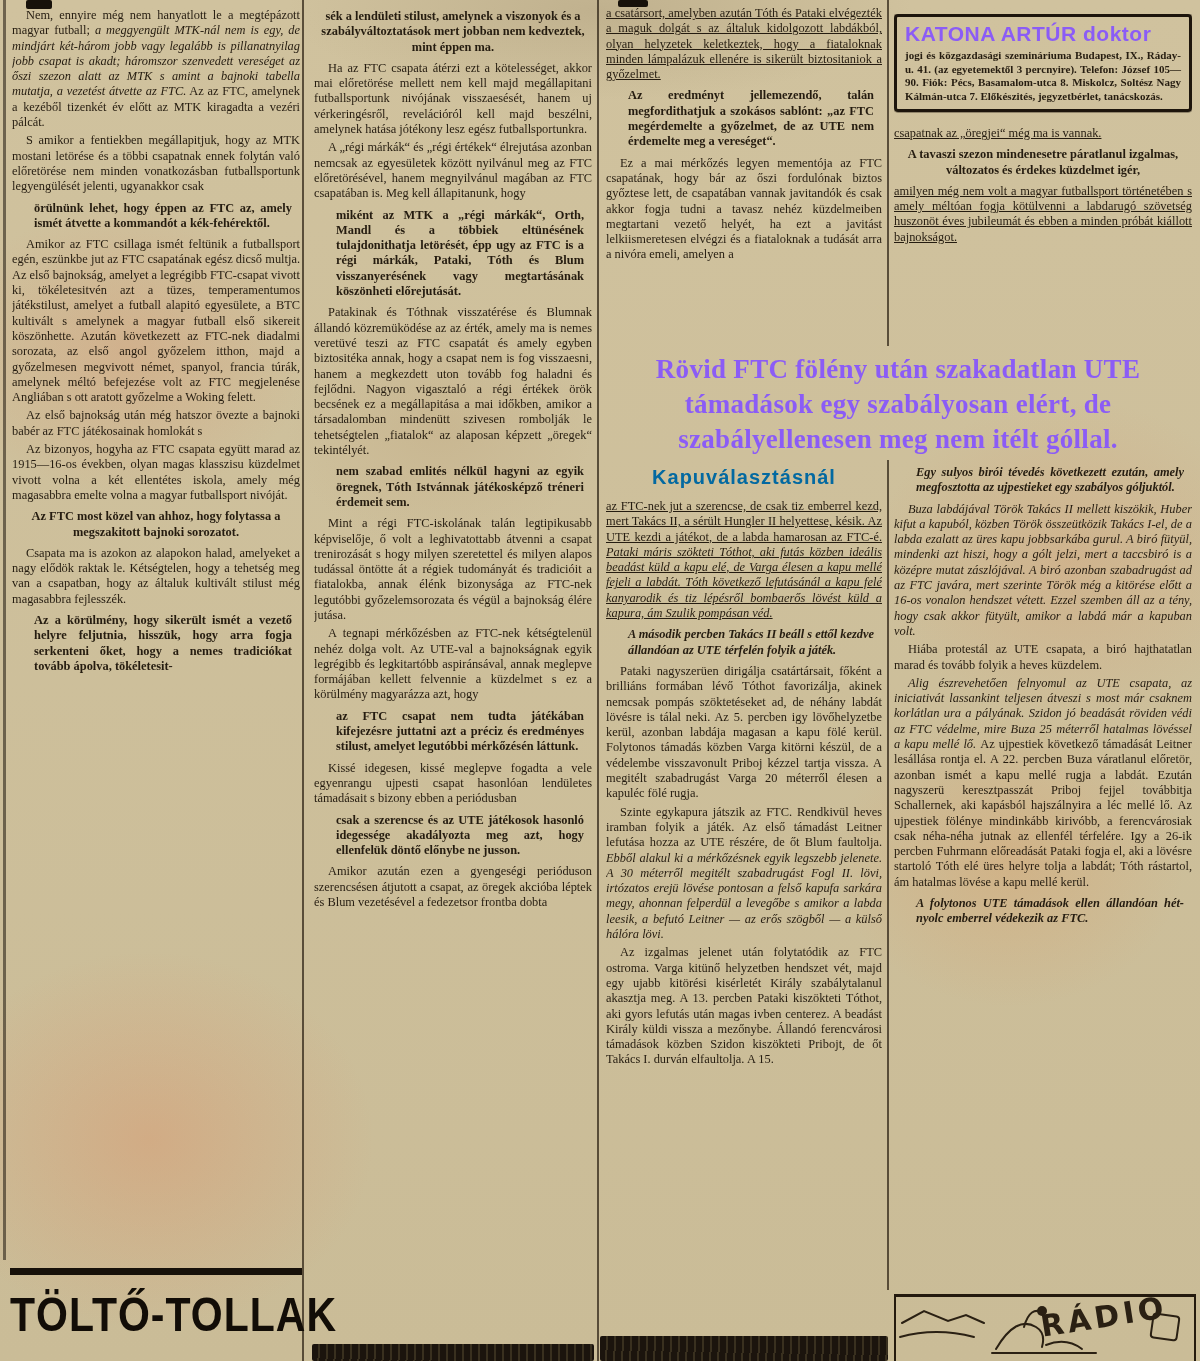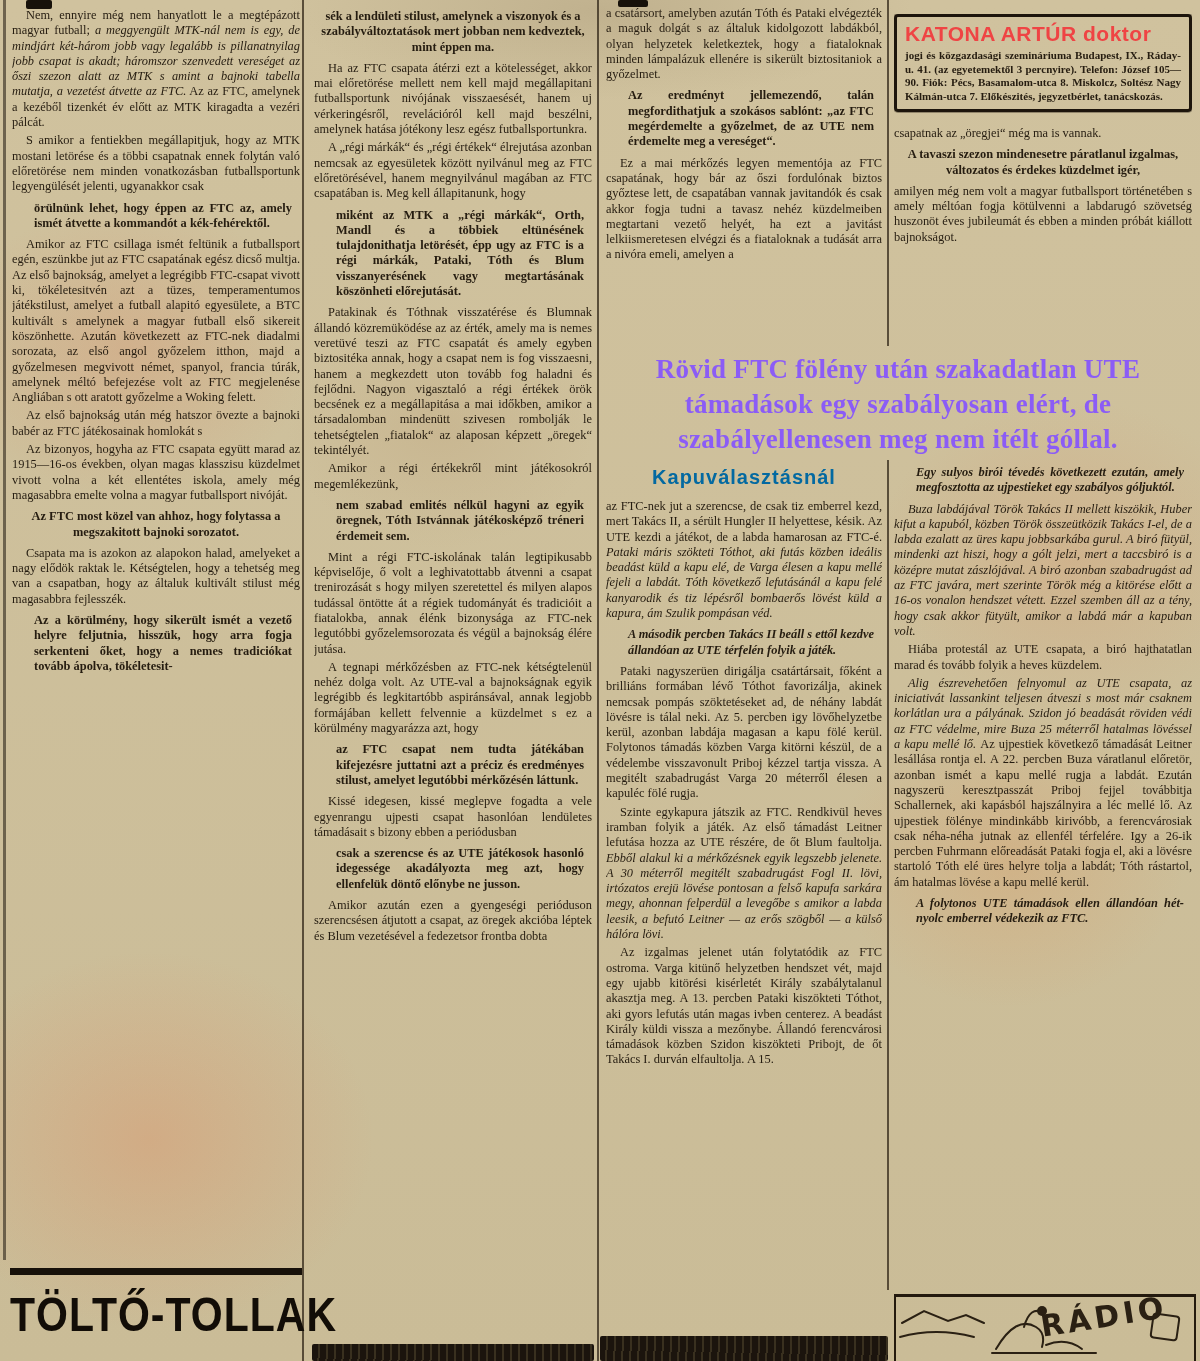--- a/index.html
+++ b/index.html
@@ -25,37 +25,37 @@
 
   .col{position:absolute;overflow:hidden;}
   #col1{left:12px;top:8px;width:288px;height:1256px;}
   #col2{left:314px;top:6px;width:278px;height:1332px;}
   #col3top{left:606px;top:6px;width:276px;height:340px;}
   #col4top{left:894px;top:14px;width:298px;height:332px;}
   #col3bot{left:606px;top:462px;width:276px;height:872px;}
   #col4bot{left:894px;top:462px;width:298px;height:830px;}
 
   p{margin:0 0 3px;font-size:12.4px;line-height:15.3px;text-align:justify;text-indent:14px;}
-  p.nind{text-indent:0;}
+  p.nind{text-indent:0;text-decoration:underline;}
   p.b{font-weight:bold;text-indent:0;padding:3px 8px 3px 22px;}
   p.bc{font-weight:bold;text-indent:0;text-align:center;padding:3px 4px;}
   p.i{font-style:italic;}
   p.bi{font-weight:bold;font-style:italic;text-indent:0;padding:3px 8px 3px 22px;}
   span.it{font-style:italic;}
 
   #headline{position:absolute;left:600px;top:352px;width:596px;text-align:center;
     font-weight:bold;font-size:27px;line-height:35px;letter-spacing:0.3px;color:#8b5cf6;}
 
   .subhead{font-family:"Liberation Sans","DejaVu Sans",sans-serif;font-weight:bold;
     font-size:20px;letter-spacing:1px;text-align:center;margin:4px 0 10px;color:#0369a1;}
 
   #katona{border:3px solid #1d150c;border-radius:4px;padding:5px 8px 6px;margin-bottom:14px;
     box-shadow:0 0 0 1px rgba(29,21,12,0.35);}
   #katona .title{font-family:"Liberation Sans","DejaVu Sans",sans-serif;font-weight:bold;
-    font-size:21px;letter-spacing:0.5px;line-height:24px;color:#ef4444;white-space:nowrap;}
+    font-size:21px;letter-spacing:0.5px;line-height:24px;color:#8b5cf6;white-space:nowrap;}
   #katona .small{font-size:11px;line-height:13.5px;font-weight:bold;text-align:justify;margin-top:3px;}
 
   #pens{position:absolute;left:10px;top:1268px;width:292px;}
   #pens .bar{height:7px;background:#17110a;margin-bottom:12px;}
   #pens .big{font-family:"Liberation Sans","DejaVu Sans",sans-serif;font-weight:bold;
     font-size:41px;letter-spacing:1px;color:#120d07;transform:scaleY(1.18);transform-origin:top left;
     white-space:nowrap;}
 
   .banner{position:absolute;background:repeating-linear-gradient(92deg,#1b140d 0 6px,#39301f 6px 8px);
     border-radius:2px;}
@@ -95,24 +95,23 @@
   <p>Csapata ma is azokon az alapokon halad, amelyeket a nagy elődök raktak le. Kétségtelen, hogy a tehetség meg van a csapatban, hogy az általuk kultivált stilust még magasabbra fejlesszék.</p>
   <p class="b">Az a körülmény, hogy sikerült ismét a vezető helyre feljutnia, hisszük, hogy arra fogja serkenteni őket, hogy a nemes tradiciókat tovább ápolva, tökéletesit-</p>
 </div>
 
 <div class="col" id="col2">
   <p class="bc">sék a lendületi stilust, amelynek a viszonyok és a szabályváltoztatások mert jobban nem kedveztek, mint éppen ma.</p>
   <p>Ha az FTC csapata átérzi ezt a kötelességet, akkor mai előretörése mellett nem kell majd megállapitani futballsportunk nivójának visszaesését, hanem uj vérkeringésről, revelációról kell majd beszélni, amelynek hatása jótékony lesz egész futballsportunkra.</p>
   <p>A „régi márkák“ és „régi értékek“ élrejutása azonban nemcsak az egyesületek között nyilvánul meg az FTC előretörésével, hanem megnyilvánul magában az FTC csapatában is. Meg kell állapitanunk, hogy</p>
   <p class="b">miként az MTK a „régi márkák“, Orth, Mandl és a többiek eltünésének tulajdonithatja letörését, épp ugy az FTC is a régi márkák, Pataki, Tóth és Blum visszanyerésének vagy megtartásának köszönheti előrejutását.</p>
   <p>Patakinak és Tóthnak visszatérése és Blumnak állandó közremüködése az az érték, amely ma is nemes veretüvé teszi az FTC csapatát és amely egyben biztositéka annak, hogy a csapat nem is fog visszaesni, hanem a megkezdett uton tovább fog haladni és fejlődni. Nagyon vigasztaló a régi értékek örök becsének ez a megállapitása a mai időkben, amikor a társadalomban mindenütt szivesen rombolják le tehetségtelen „fiatalok“ az alaposan képzett „öregek“ tekintélyét.</p>
-  <p>Amikor a régi értékekről mint játékosokról megemlékezünk,</p>
   <p class="b">nem szabad emlités nélkül hagyni az egyik öregnek, Tóth Istvánnak játékosképző tréneri érdemeit sem.</p>
   <p>Mint a régi FTC-iskolának talán legtipikusabb képviselője, ő volt a leghivatottabb átvenni a csapat trenirozását s hogy milyen szeretettel és milyen alapos tudással öntötte át a régiek tudományát és tradicióit a fiatalokba, annak élénk bizonysága az FTC-nek legutóbbi győzelemsorozata és végül a bajnokság élére jutása.</p>
-  <p>A tegnapi mérkőzésben az FTC-nek kétségtelenül nehéz dolga volt. Az UTE-val a bajnokságnak egyik legrégibb és legkitartóbb aspiránsával, annak legjobb formájában kellett felvennie a küzdelmet s ez a körülmény magyarázza azt, hogy</p>
+  <p>A tegnapi mérkőzésben az FTC-nek kétségtelenül nehéz dolga volt. Az UTE-val a bajnokságnak egyik legrégibb és legkitartóbb aspiránsával, annak meglepve formájában kellett felvennie a küzdelmet s ez a körülmény magyarázza azt, hogy</p>
   <p class="b">az FTC csapat nem tudta játékában kifejezésre juttatni azt a préciz és eredményes stilust, amelyet legutóbbi mérkőzésén láttunk.</p>
   <p>Kissé idegesen, kissé meglepve fogadta a vele egyenrangu ujpesti csapat hasonlóan lendületes támadásait s bizony ebben a periódusban</p>
   <p class="b">csak a szerencse és az UTE játékosok hasonló idegessége akadályozta meg azt, hogy ellenfelük döntő előnybe ne jusson.</p>
   <p>Amikor azután ezen a gyengeségi perióduson szerencsésen átjutott a csapat, az öregek akcióba léptek és Blum vezetésével a fedezetsor frontba dobta</p>
 </div>
 
 <div class="col" id="col3top">
   <p class="nind">a csatársort, amelyben azután Tóth és Pataki elvégezték a maguk dolgát s az általuk kidolgozott labdákból, olyan helyzetek keletkeztek, hogy a fiataloknak minden lámpalázuk ellenére is sikerült biztositaniok a győzelmet.</p>
   <p class="b">Az eredményt jellemezendő, talán megfordithatjuk a szokásos sablónt: „az FTC megérdemelte a győzelmet, de az UTE nem érdemelte meg a vereséget“.</p>
   <p>Ez a mai mérkőzés legyen mementója az FTC csapatának, hogy bár az őszi fordulónak biztos győztese lett, de csapatában vannak javitandók és csak akkor fogja tudni a tavasz nehéz küzdelmeiben megtartani vezető helyét, ha ezt a javitást lelkiismeretesen elvégzi és a fiataloknak a tudását arra a nivóra emeli, amelyen a</p>

